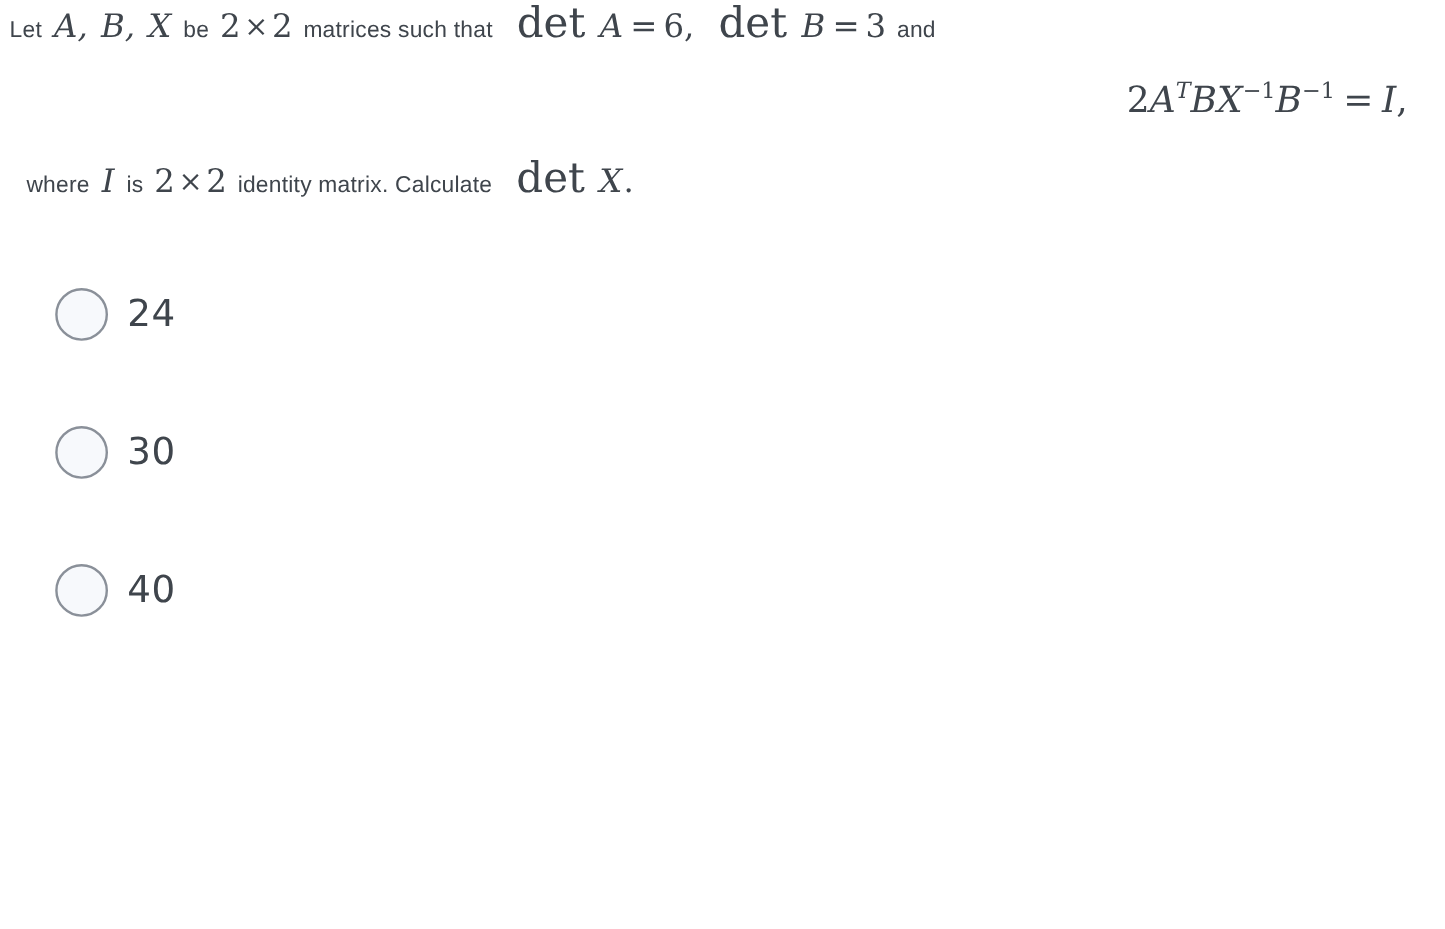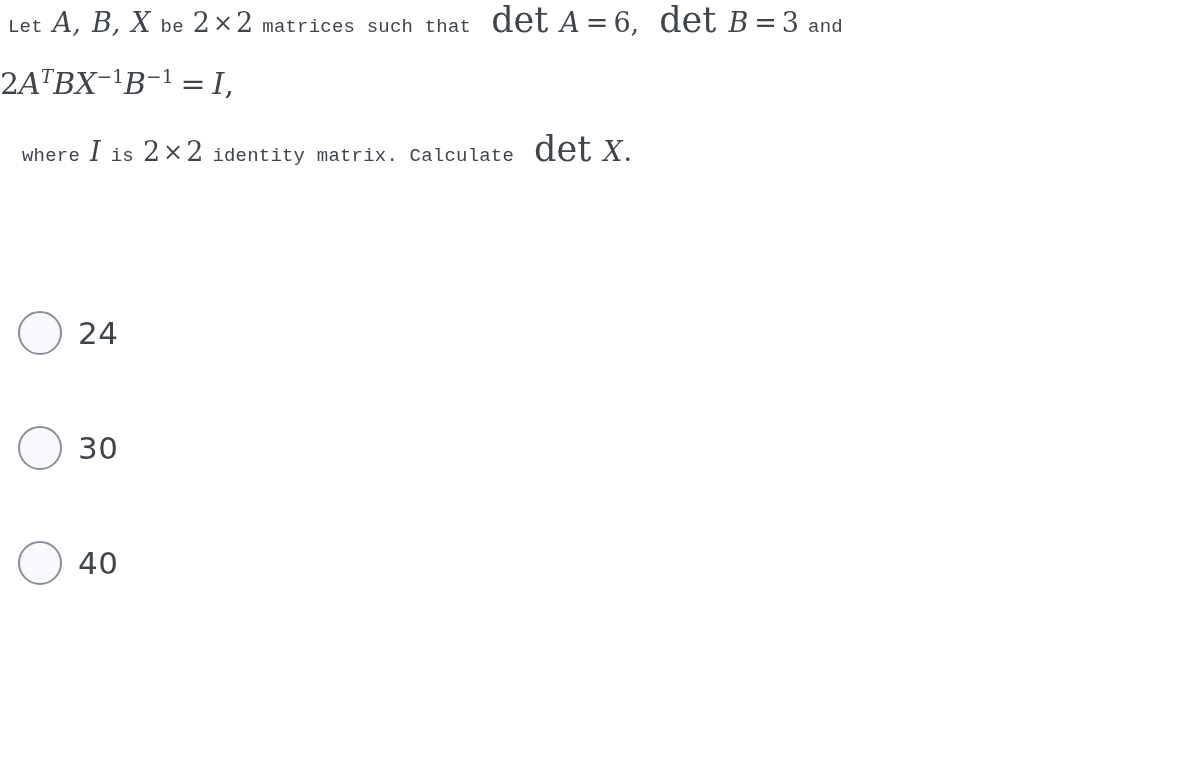--- a/index.html
+++ b/index.html
@@ -40,34 +40,34 @@
     left: 8px;
     top: 2px;
     font-size: 20px;
     line-height: 36px;
   }
 
   .line2 {
     left: 0;
     top: 62px;
     width: 1173px;
-    text-align: left;
+    text-align: right;
     line-height: 44px;
   }
 
   .line3 {
     left: 22px;
     top: 138px;
     font-size: 20px;
     line-height: 23px;
   }
 
   
   .txt {
-    font-family: Liberation Mono, monospace;
+    font-family: Liberation Sans, sans-serif;
     font-size: 19px;
     letter-spacing: 0.2px;
   }
 
   
   .mi {
     font-family: "DejaVu Serif", "Liberation Serif", serif;
     font-style: italic;
     font-size: 27px;
     padding: 0 1px;
@@ -134,22 +134,23 @@
     position: absolute;
     left: 0;
     top: 240px;
     width: 1204px;
   }
 
   .option-row {
     position: relative;
     height: 115px;
     display: flex;
-    align-items: flex-end;
+    align-items: flex-start;
     cursor: pointer;
+    margin-left: 28px;
   }
 
   .radio {
     box-sizing: border-box;
     margin-left: 18px;
     margin-top: 0px;
     width: 44px;
     height: 44px;
     border-radius: 50%;
     border: 2px solid #8a9099;

